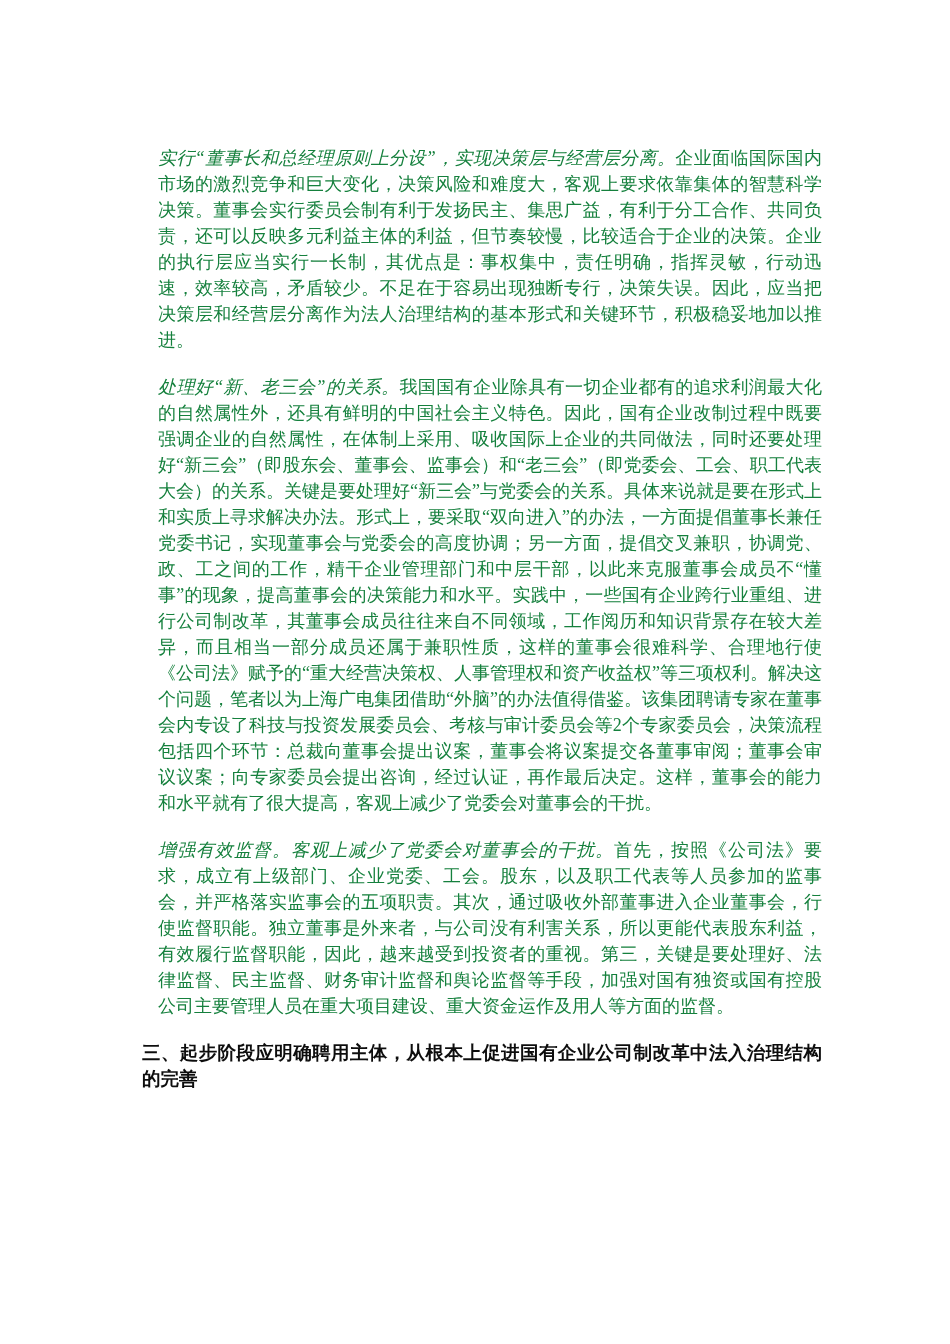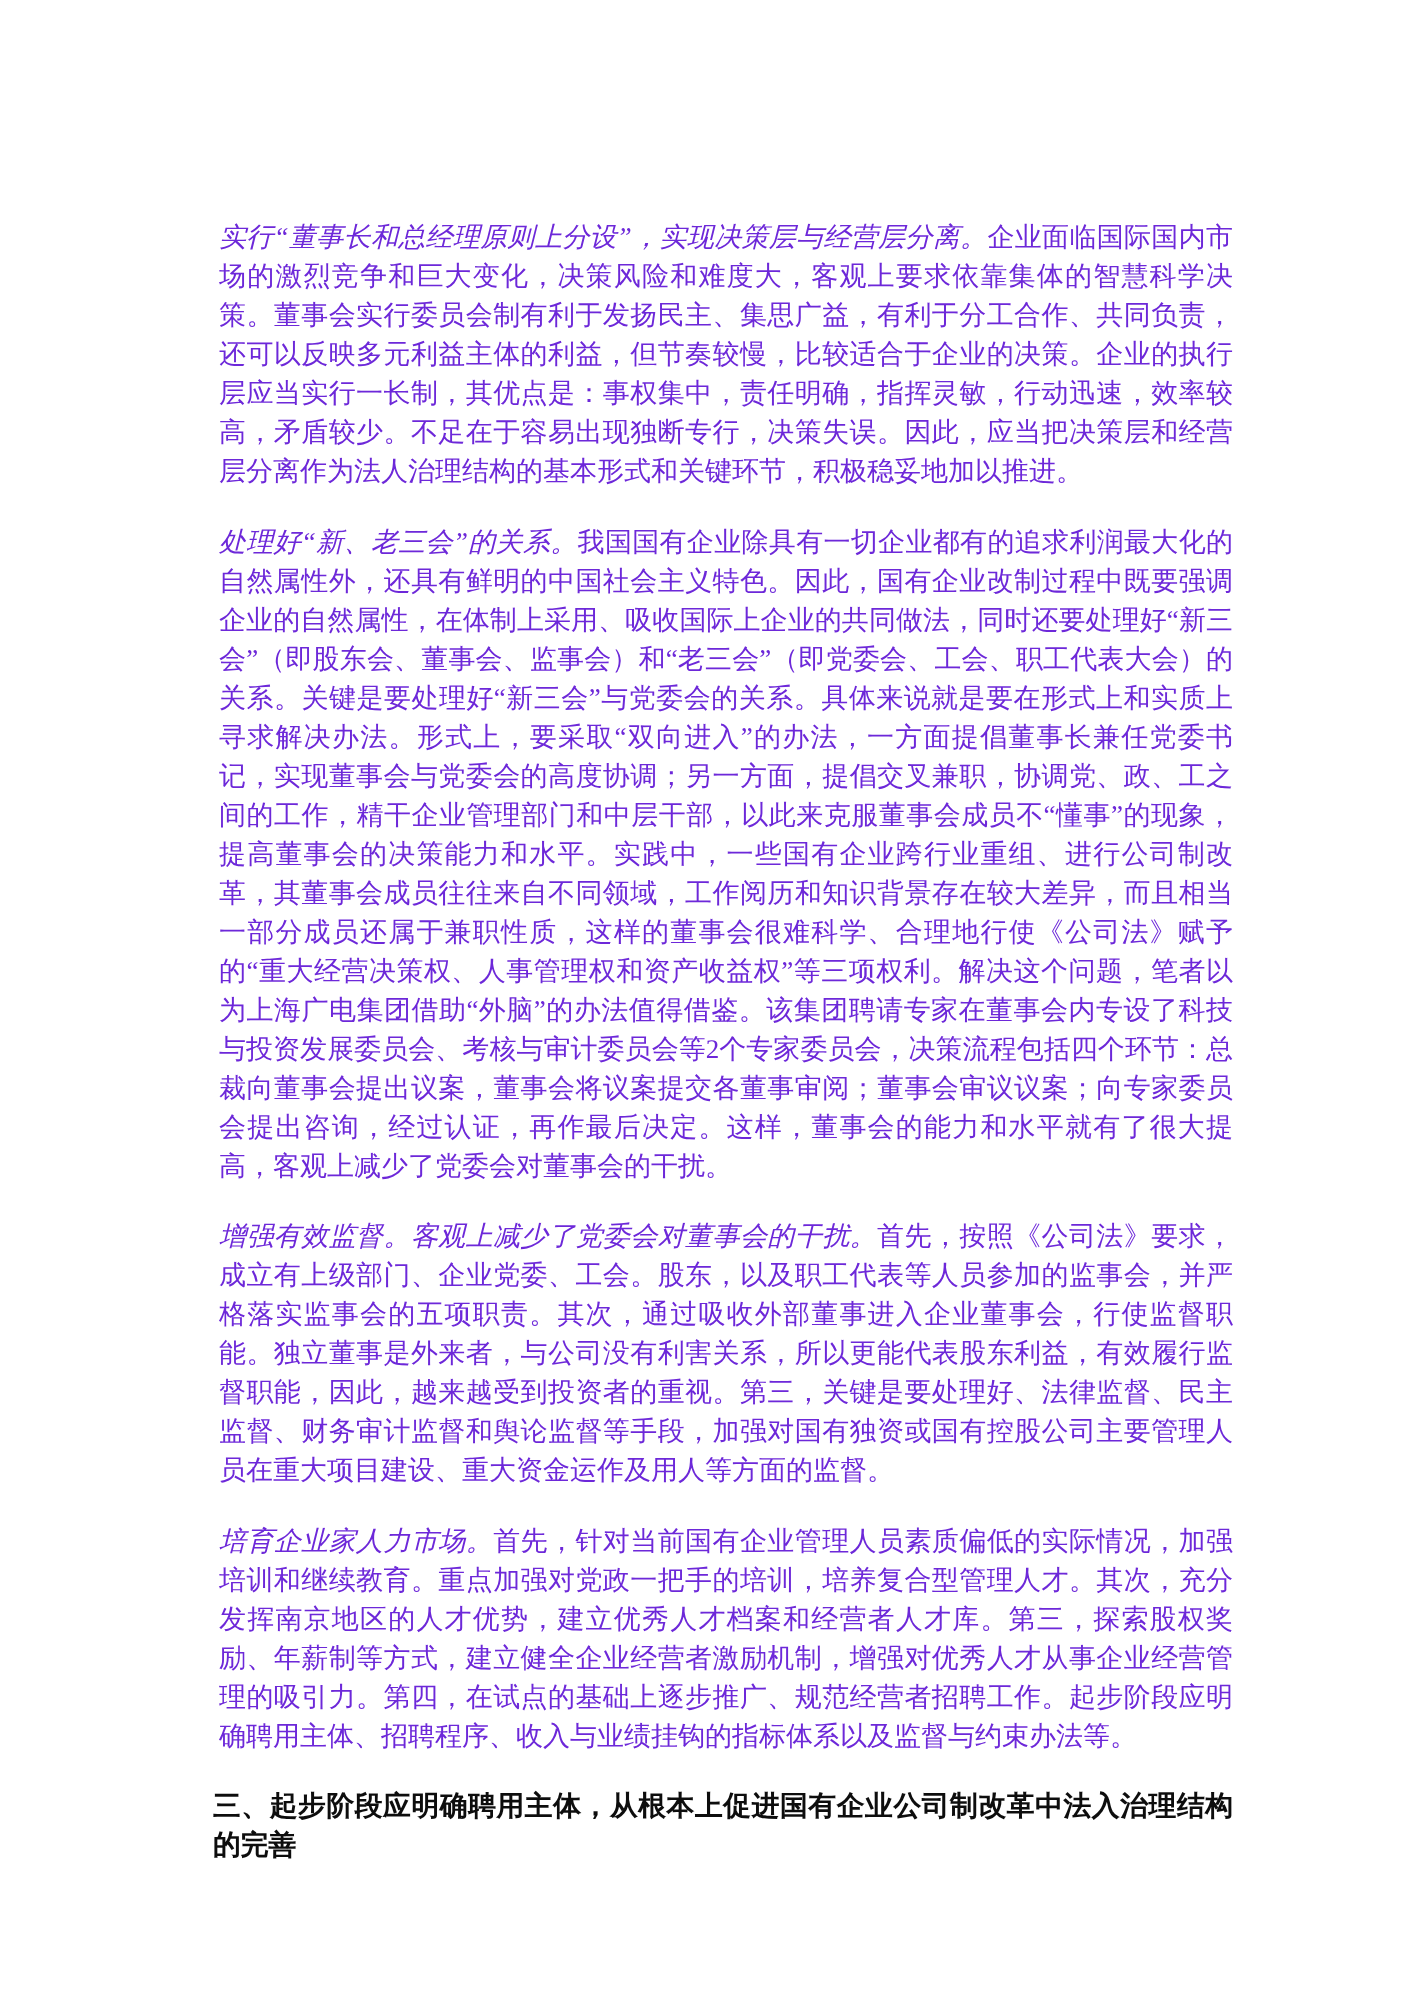--- a/index.html
+++ b/index.html
@@ -17,24 +17,24 @@
     box-sizing: border-box;
     width: 950px;
     height: 1344px;
     padding: 145px 128px 80px 142px;
     background: #ffffff;
   }
   .text-block {
     width: 680px;
   }
   p.para {
-    margin: 0 0 21px 4px;
+    margin: 0 0 21px 16px;
     font-size: 18px;
     line-height: 26px;
-    color: #6d28d9;
+    color: #15803d;
     text-align: justify;
     text-justify: inter-ideograph;
     word-break: break-all;
   }
   p.para .lead {
     font-style: italic; 
     font-weight: 400;
   }
   h3.heading {
     margin: 17px 0 31px 0;
@@ -52,19 +52,18 @@
 
 <div class="page">
   <div class="text-block">
 
     <p class="para"><em class="lead">实行“董事长和总经理原则上分设”，实现决策层与经营层分离。</em><span>企业面临国际国内市场的激烈竞争和巨大变化，决策风险和难度大，客观上要求依靠集体的智慧科学决策。董事会实行委员会制有利于发扬民主、集思广益，有利于分工合作、共同负责，还可以反映多元利益主体的利益，但节奏较慢，比较适合于企业的决策。企业的执行层应当实行一长制，其优点是：事权集中，责任明确，指挥灵敏，行动迅速，效率较高，矛盾较少。不足在于容易出现独断专行，决策失误。因此，应当把决策层和经营层分离作为法人治理结构的基本形式和关键环节，积极稳妥地加以推进。</span></p>
 
     <p class="para"><em class="lead">处理好“新、老三会”的关系。</em><span>我国国有企业除具有一切企业都有的追求利润最大化的自然属性外，还具有鲜明的中国社会主义特色。因此，国有企业改制过程中既要强调企业的自然属性，在体制上采用、吸收国际上企业的共同做法，同时还要处理好“新三会”（即股东会、董事会、监事会）和“老三会”（即党委会、工会、职工代表大会）的关系。关键是要处理好“新三会”与党委会的关系。具体来说就是要在形式上和实质上寻求解决办法。形式上，要采取“双向进入”的办法，一方面提倡董事长兼任党委书记，实现董事会与党委会的高度协调；另一方面，提倡交叉兼职，协调党、政、工之间的工作，精干企业管理部门和中层干部，以此来克服董事会成员不“懂事”的现象，提高董事会的决策能力和水平。实践中，一些国有企业跨行业重组、进行公司制改革，其董事会成员往往来自不同领域，工作阅历和知识背景存在较大差异，而且相当一部分成员还属于兼职性质，这样的董事会很难科学、合理地行使《公司法》赋予的“重大经营决策权、人事管理权和资产收益权”等三项权利。解决这个问题，笔者以为上海广电集团借助“外脑”的办法值得借鉴。该集团聘请专家在董事会内专设了科技与投资发展委员会、考核与审计委员会等2个专家委员会，决策流程包括四个环节：总裁向董事会提出议案，董事会将议案提交各董事审阅；董事会审议议案；向专家委员会提出咨询，经过认证，再作最后决定。这样，董事会的能力和水平就有了很大提高，客观上减少了党委会对董事会的干扰。</span></p>
 
     <p class="para"><em class="lead">增强有效监督。客观上减少了党委会对董事会的干扰。</em><span>首先，按照《公司法》要求，成立有上级部门、企业党委、工会。股东，以及职工代表等人员参加的监事会，并严格落实监事会的五项职责。其次，通过吸收外部董事进入企业董事会，行使监督职能。独立董事是外来者，与公司没有利害关系，所以更能代表股东利益，有效履行监督职能，因此，越来越受到投资者的重视。第三，关键是要处理好、法律监督、民主监督、财务审计监督和舆论监督等手段，加强对国有独资或国有控股公司主要管理人员在重大项目建设、重大资金运作及用人等方面的监督。</span></p>
 
-    <p class="para"><em class="lead">培育企业家人力市场。</em><span>首先，针对当前国有企业管理人员素质偏低的实际情况，加强培训和继续教育。重点加强对党政一把手的培训，培养复合型管理人才。其次，充分发挥南京地区的人才优势，建立优秀人才档案和经营者人才库。第三，探索股权奖励、年薪制等方式，建立健全企业经营者激励机制，增强对优秀人才从事企业经营管理的吸引力。第四，在试点的基础上逐步推广、规范经营者招聘工作。起步阶段应明确聘用主体、招聘程序、收入与业绩挂钩的指标体系以及监督与约束办法等。</span></p>
 
     <h3 class="heading">三、起步阶段应明确聘用主体，从根本上促进国有企业公司制改革中法入治理结构的完善</h3>
 
 
   </div>
 </div>
 
 </body></html>

